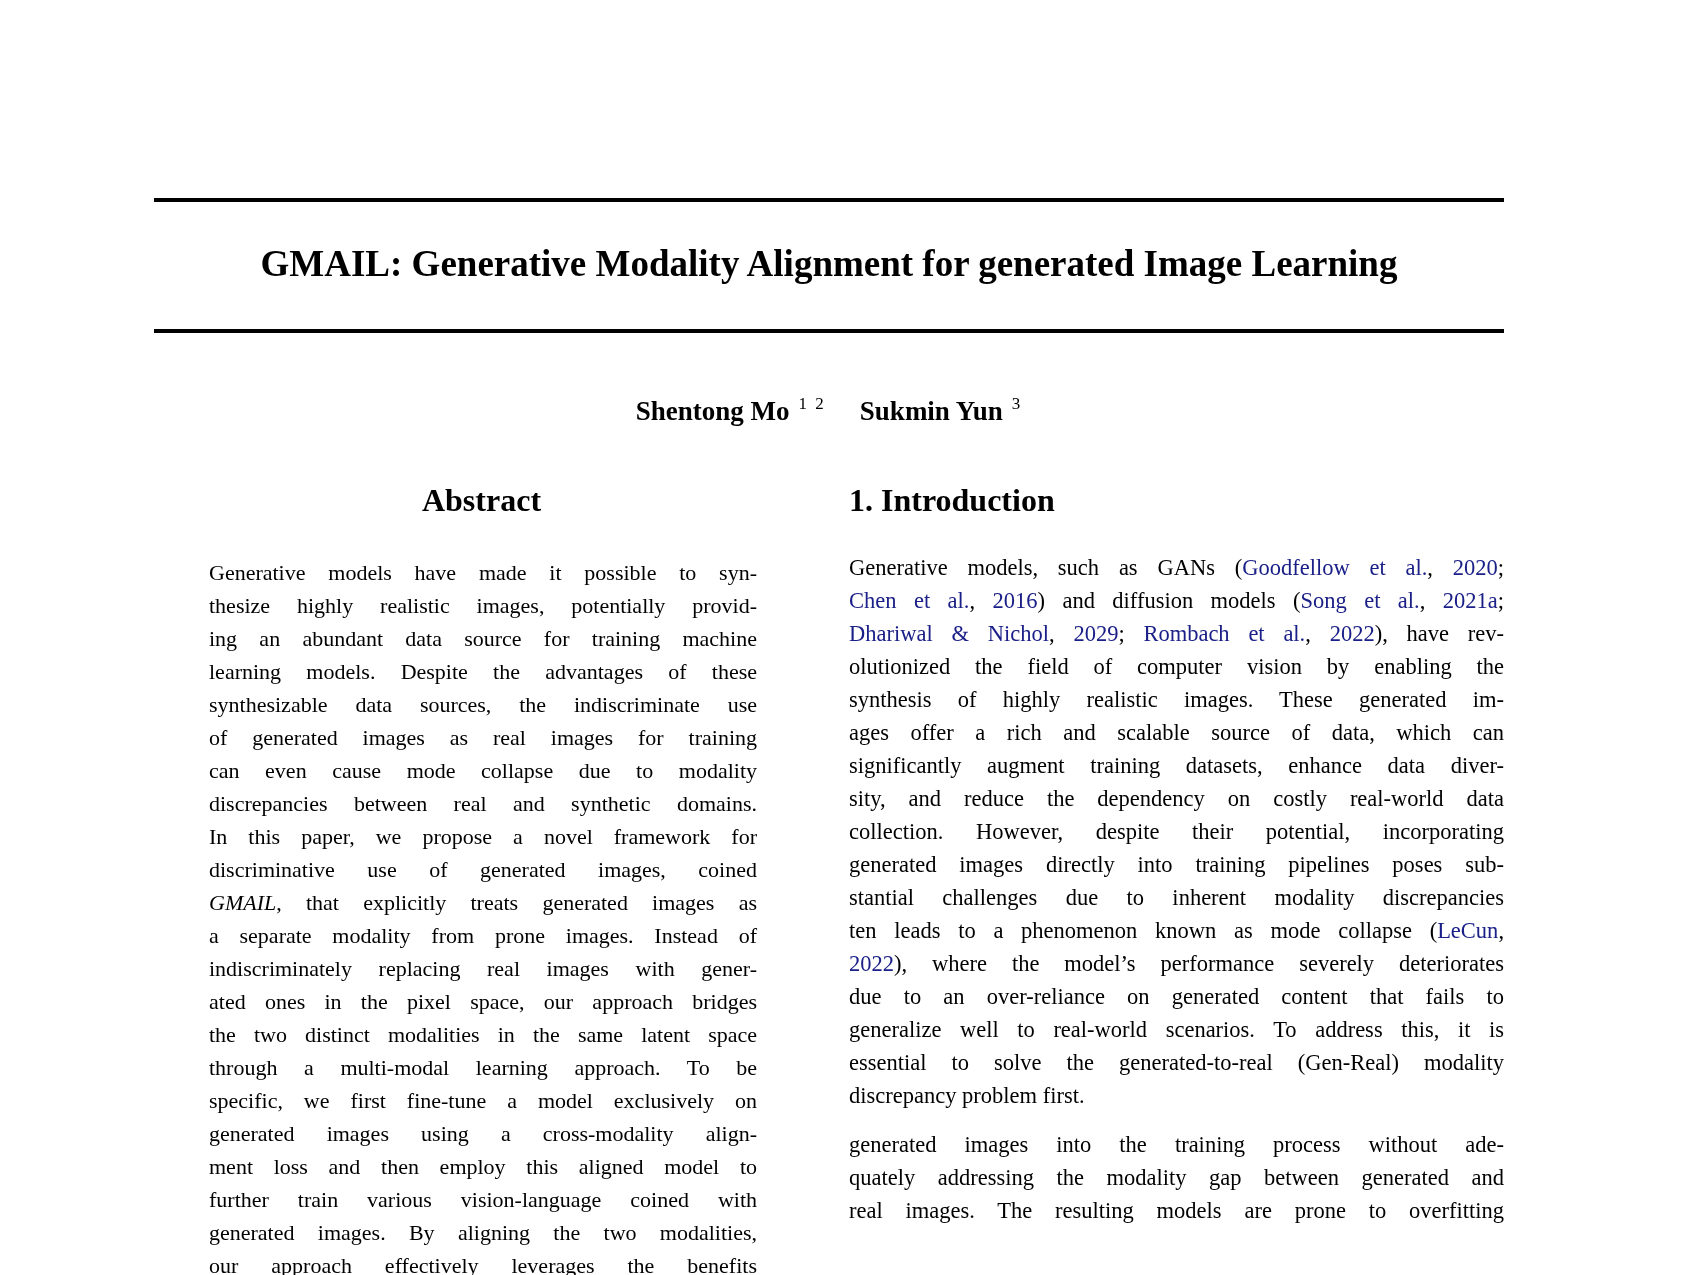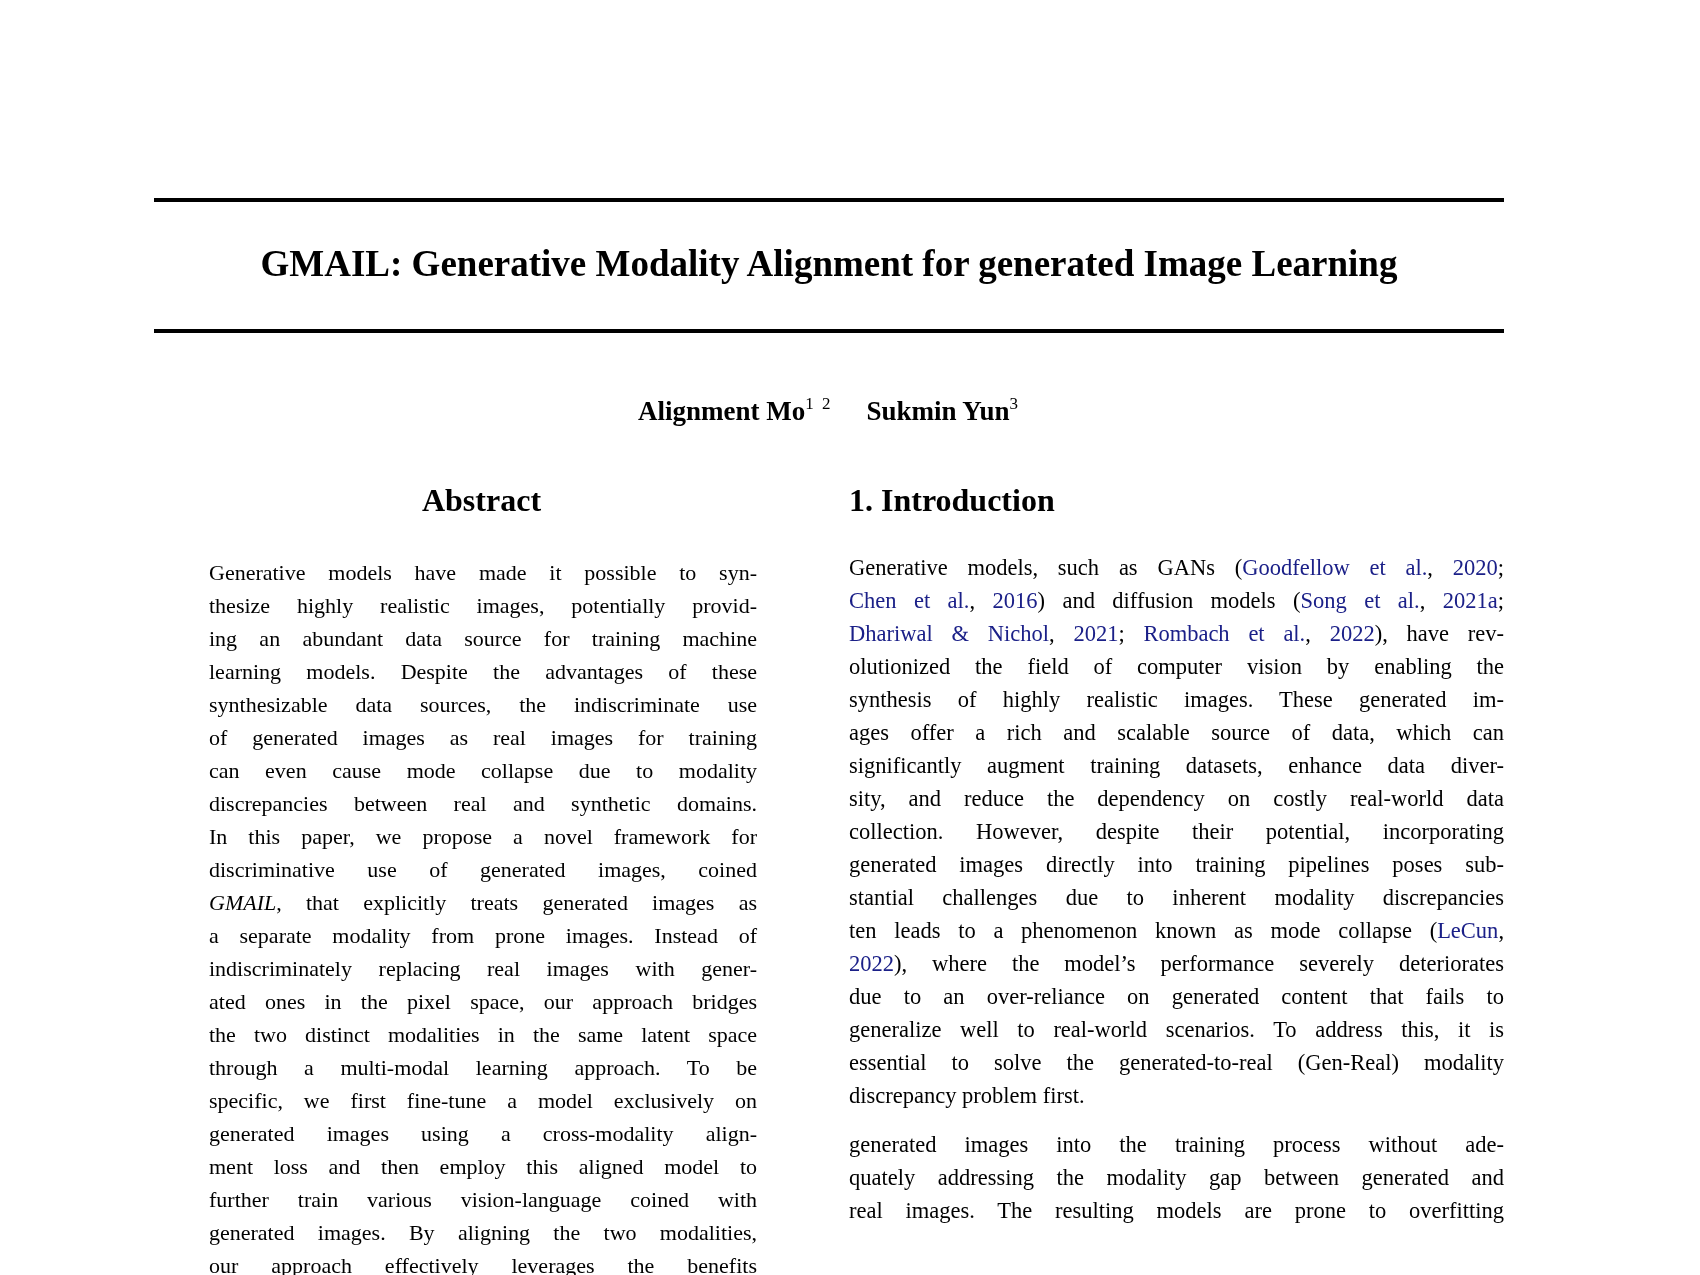--- a/index.html
+++ b/index.html
@@ -15,21 +15,21 @@
     position:absolute; left:154px; top:241px; width:1350px;
     text-align:center; font-weight:700; font-size:37px; line-height:46px;
     white-space:nowrap;
   }
   .authors {
     position:absolute; left:154px; top:388px; width:1350px;
     text-align:center; font-size:27px; font-weight:700; line-height:34px;
   }
   .author { white-space:nowrap; }
   .author + .author { margin-left:34px; }
-  .author sup { font-size:17px; font-weight:400; position:relative; top:-1px; margin-left:0; letter-spacing:2px; }
+  .author sup { font-size:17px; font-weight:400; position:relative; top:-1px; margin-left:9px; letter-spacing:2px; }
   .col { position:absolute; top:483px; width:655px; }
   .col-left  { left:154px; }
   .col-right { left:849px; }
   .sec-heading { font-size:32px; font-weight:700; line-height:34px; }
   .col-left .sec-heading { text-align:center; }
   .abs-body  { margin:39px 52px 0 55px; font-size:22px;   line-height:33px; }
   .intro-body{ margin-top:34px;          font-size:22.5px; line-height:33px; }
   .para + .para { margin-top:16px; }
   .jline { text-align:justify; text-align-last:justify; }
   .lastline { text-align-last:left; }
@@ -41,21 +41,21 @@
 
 <div class="page">
 
   <div class="rule rule-top"></div>
 
   <div class="paper-title">GMAIL: Generative Modality Alignment for generated Image Learning</div>
 
   <div class="rule rule-bottom"></div>
 
   <div class="authors">
-    <span class="author"><span>Alignment Mo</span><sup>1 2</sup></span><span class="author"><span>Sukmin Yun</span><sup>3</sup></span>
+    <span class="author"><span>Shentong Mo</span><sup>1 2</sup></span><span class="author"><span>Sukmin Yun</span><sup>3</sup></span>
   </div>
 
   <div class="col col-left">
     <div class="sec-heading">Abstract</div>
     <div class="abs-body para">
         <div class="jline">Generative models have made it possible to syn-</div>
         <div class="jline">thesize highly realistic images, potentially provid-</div>
         <div class="jline">ing an abundant data source for training machine</div>
         <div class="jline">learning models. Despite the advantages of these</div>
         <div class="jline">synthesizable data sources, the indiscriminate use</div>
@@ -78,21 +78,21 @@
         <div class="jline">our approach effectively leverages the benefits</div>
       </div>
   </div>
 
   <div class="col col-right">
     <div class="sec-heading">1. Introduction</div>
     <div class="intro-body">
       <div class="para">
           <div class="jline">Generative models, such as GANs (<span class="cite">Goodfellow et al.</span>, <span class="cite">2020</span>;</div>
           <div class="jline"><span class="cite">Chen et al.</span>, <span class="cite">2016</span>) and diffusion models (<span class="cite">Song et al.</span>, <span class="cite">2021a</span>;</div>
-          <div class="jline"><span class="cite">Dhariwal &amp; Nichol</span>, <span class="cite">2021</span>; <span class="cite">Rombach et al.</span>, <span class="cite">2022</span>), have rev-</div>
+          <div class="jline"><span class="cite">Dhariwal &amp; Nichol</span>, <span class="cite">2029</span>; <span class="cite">Rombach et al.</span>, <span class="cite">2022</span>), have rev-</div>
           <div class="jline">olutionized the field of computer vision by enabling the</div>
           <div class="jline">synthesis of highly realistic images.  These generated im-</div>
           <div class="jline">ages offer a rich and scalable source of data, which can</div>
           <div class="jline">significantly augment training datasets, enhance data diver-</div>
           <div class="jline">sity, and reduce the dependency on costly real-world data</div>
           <div class="jline">collection. However, despite their potential, incorporating</div>
           <div class="jline">generated images directly into training pipelines poses sub-</div>
           <div class="jline">stantial challenges due to inherent modality discrepancies</div>
           <div class="jline">ten leads to a phenomenon known as mode collapse (<span class="cite">LeCun</span>,</div>
           <div class="jline"><span class="cite">2022</span>), where the model’s performance severely deteriorates</div>

